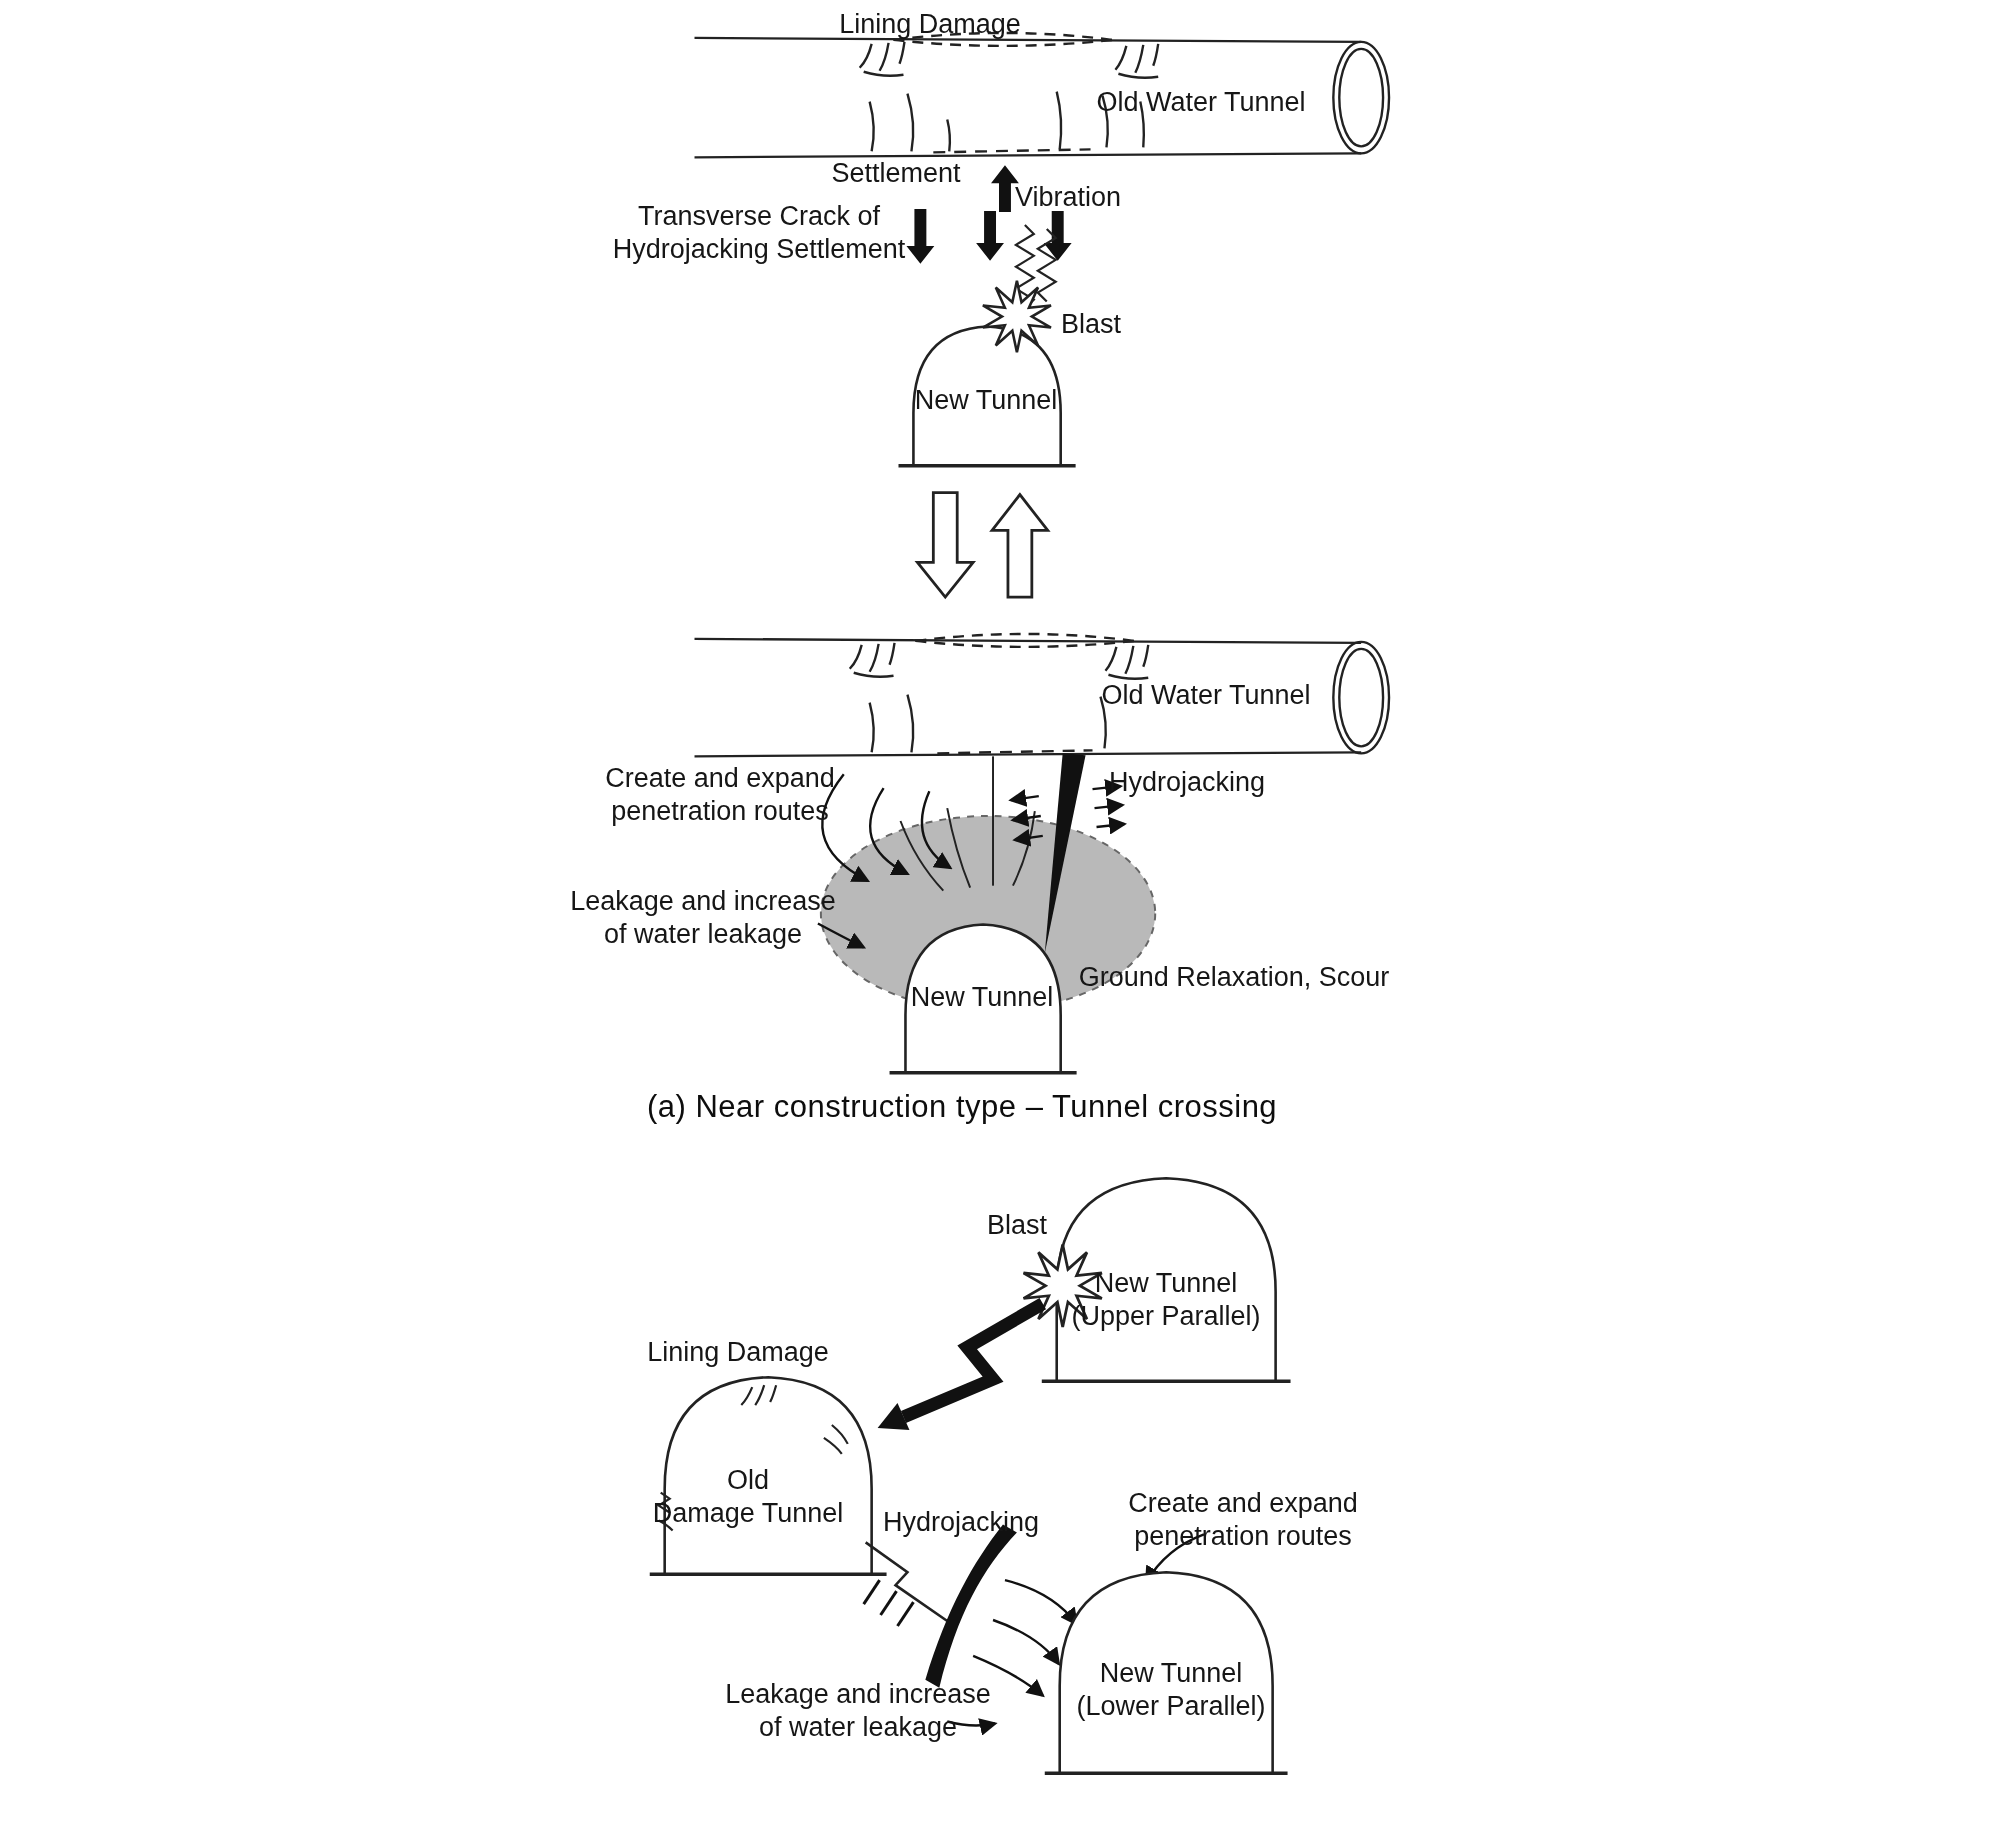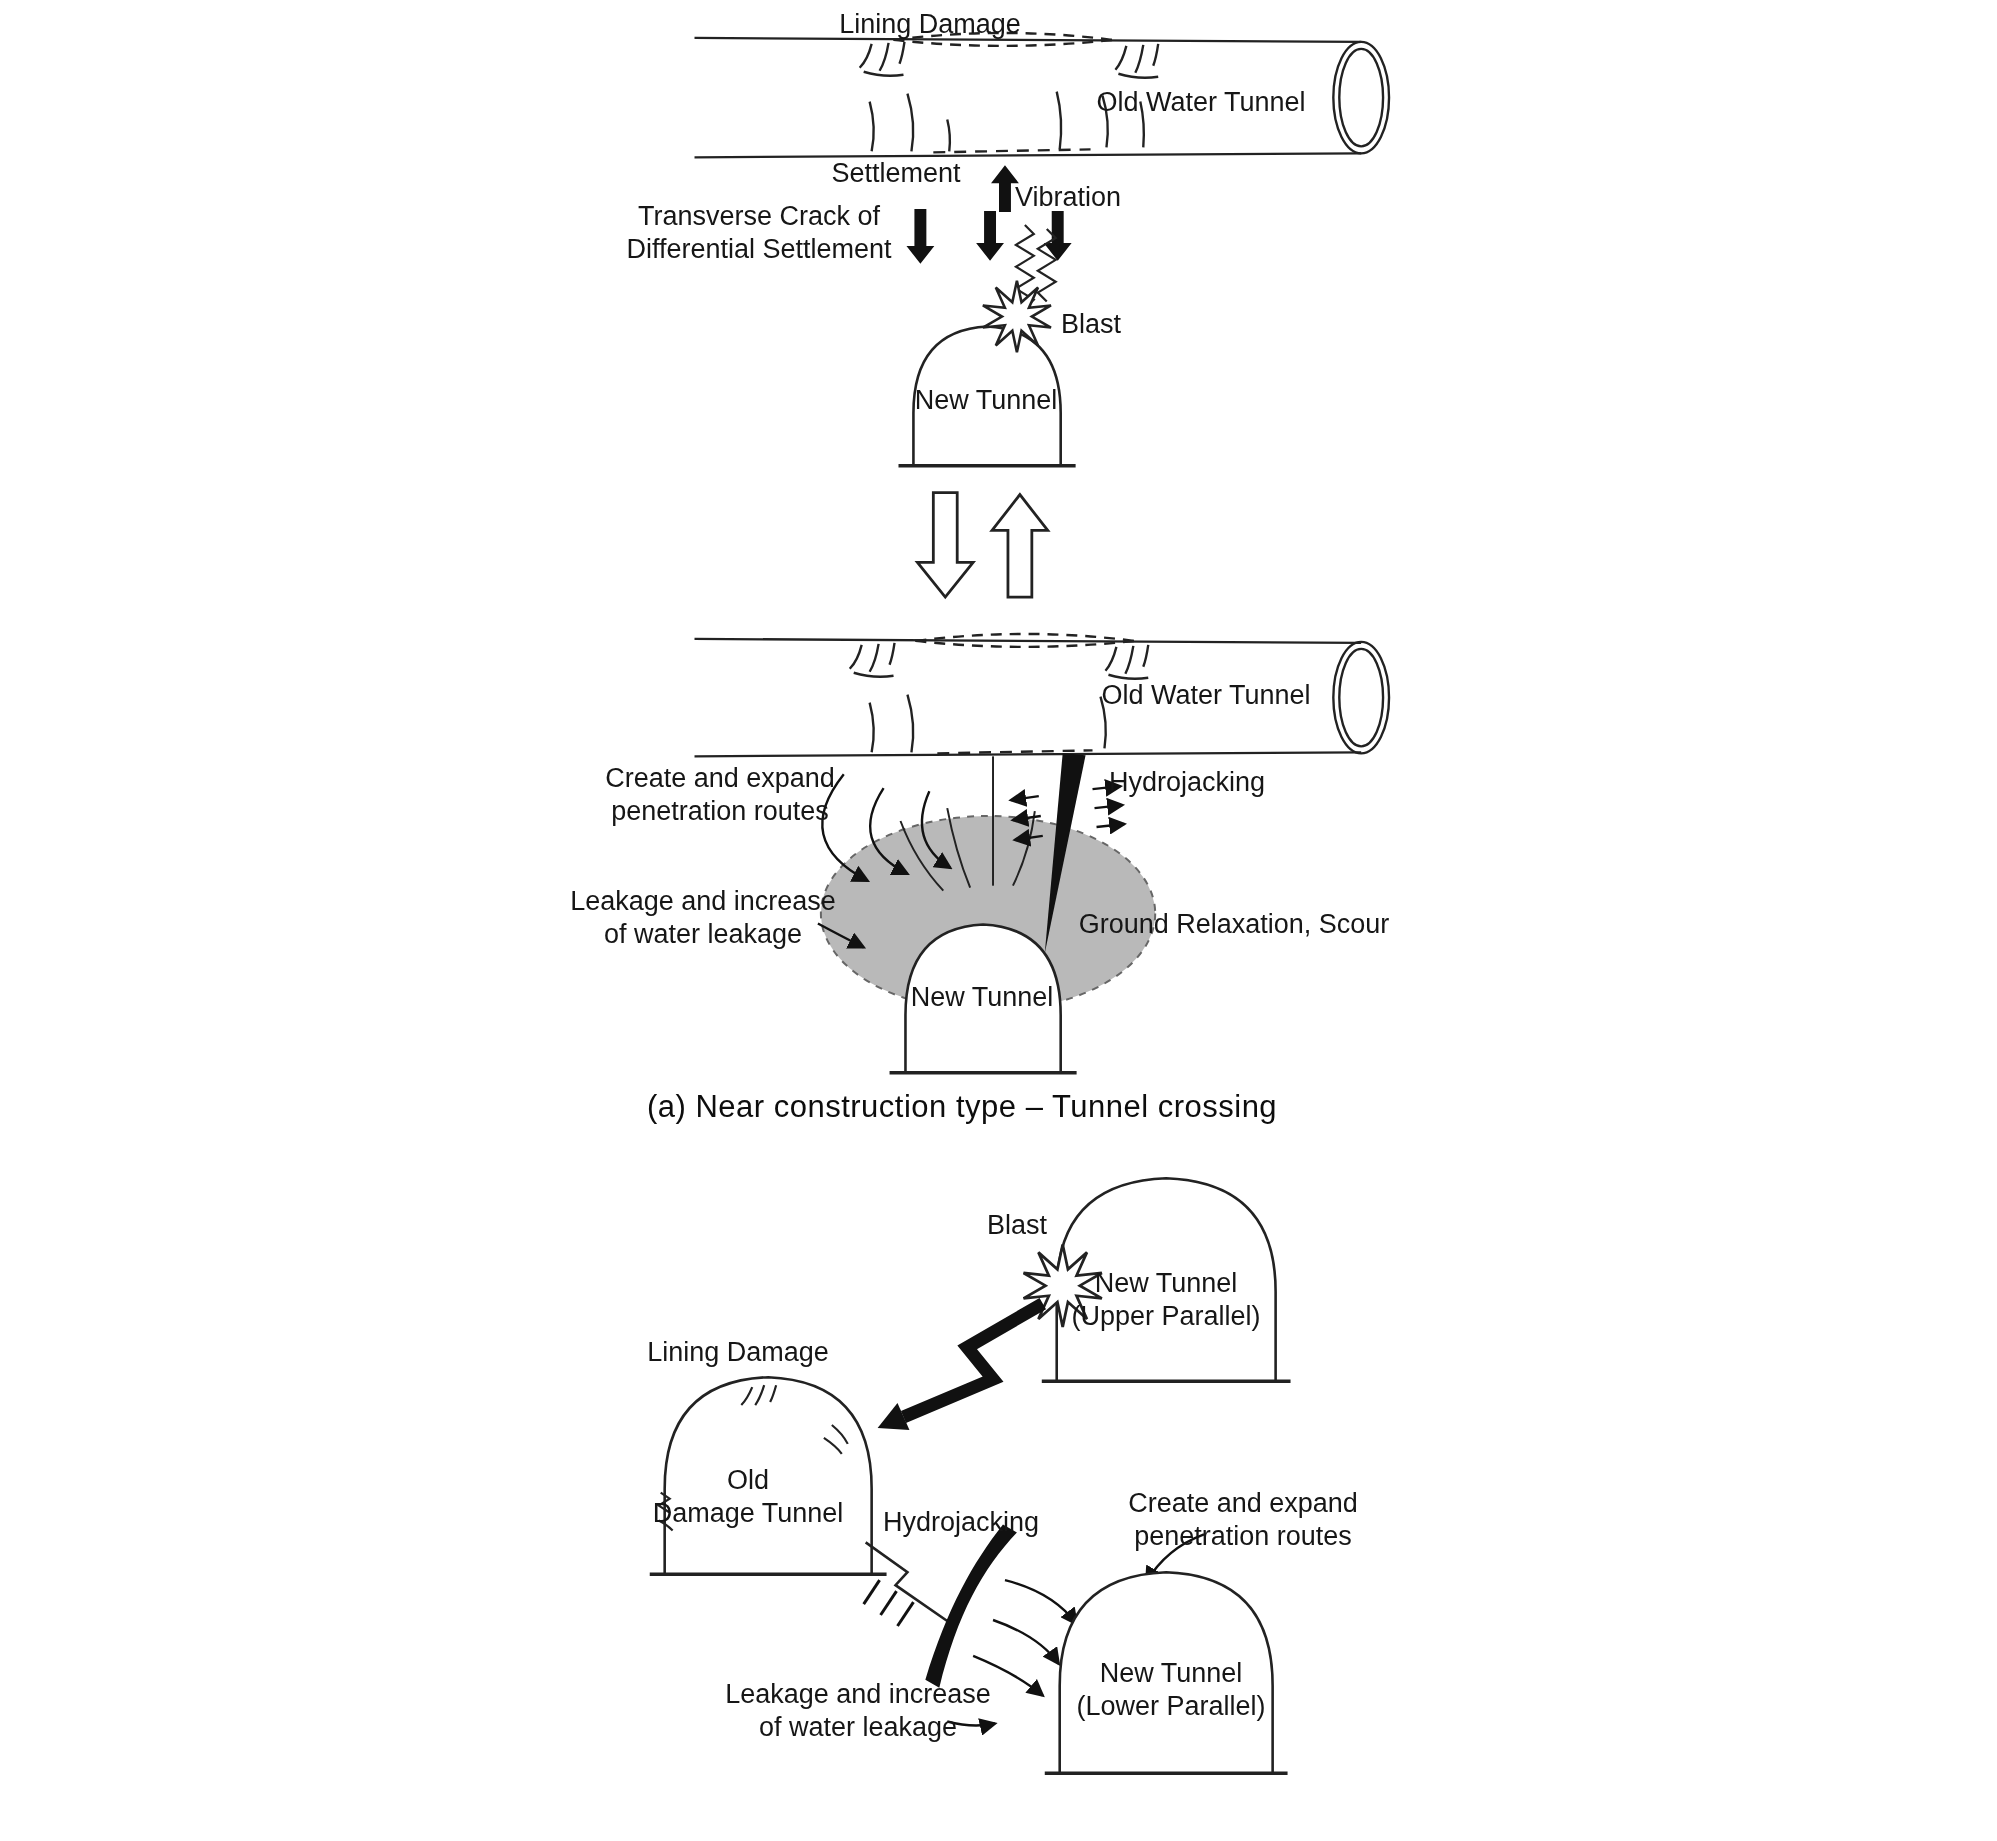--- a/index.html
+++ b/index.html
@@ -194,31 +194,31 @@
     <path d="M 1065 1782 L 1065 1694 Q 1065 1584 1172 1580 Q 1279 1584 1279 1694 L 1279 1782 Z" fill="#fff" stroke="#222" stroke-width="2.6"></path>
     <path d="M 1050 1782 L 1294 1782" stroke="#222" stroke-width="3.4" fill="none"></path>
   </g>
 </svg>
 
 <div class="lbl" style="left:930px;top:16px">Lining Damage</div>
 <div class="lbl" style="left:1201px;top:94px">Old Water Tunnel</div>
 <div class="lbl" style="left:896px;top:165px">Settlement</div>
 <div class="lbl" style="left:1068px;top:189px">Vibration</div>
 <div class="lbl" style="left:759px;top:225px">Transverse Crack of
-Differential Settlement</div>
+Hydrojacking Settlement</div>
 <div class="lbl" style="left:1091px;top:316px">Blast</div>
 <div class="lbl" style="left:986px;top:392px">New Tunnel</div>
 
 <div class="lbl" style="left:1206px;top:687px">Old Water Tunnel</div>
 <div class="lbl" style="left:720px;top:787px">Create and expand
 penetration routes</div>
 <div class="lbl" style="left:1187px;top:774px">Hydrojacking</div>
 <div class="lbl" style="left:703px;top:910px">Leakage and increase
 of water leakage</div>
-<div class="lbl" style="left:1234px;top:916px">Ground Relaxation, Scour</div>
+<div class="lbl" style="left:1234px;top:969px">Ground Relaxation, Scour</div>
 <div class="lbl" style="left:982px;top:989px">New Tunnel</div>
 
 <div class="caption" style="left:962px;top:1107px">(a) Near construction type – Tunnel crossing</div>
 
 <div class="lbl" style="left:1017px;top:1217px">Blast</div>
 <div class="lbl" style="left:1166px;top:1292px">New Tunnel
 (Upper Parallel)</div>
 <div class="lbl" style="left:738px;top:1344px">Lining Damage</div>
 <div class="lbl" style="left:748px;top:1489px">Old
 Damage Tunnel</div>

